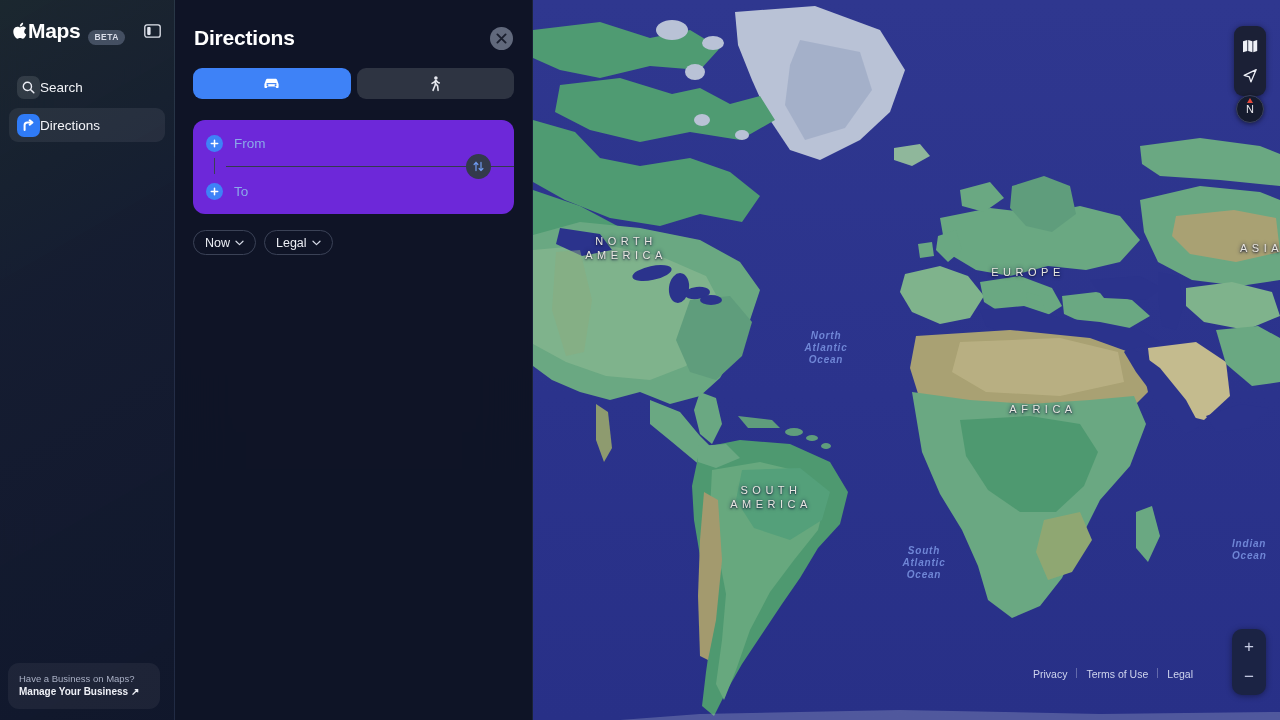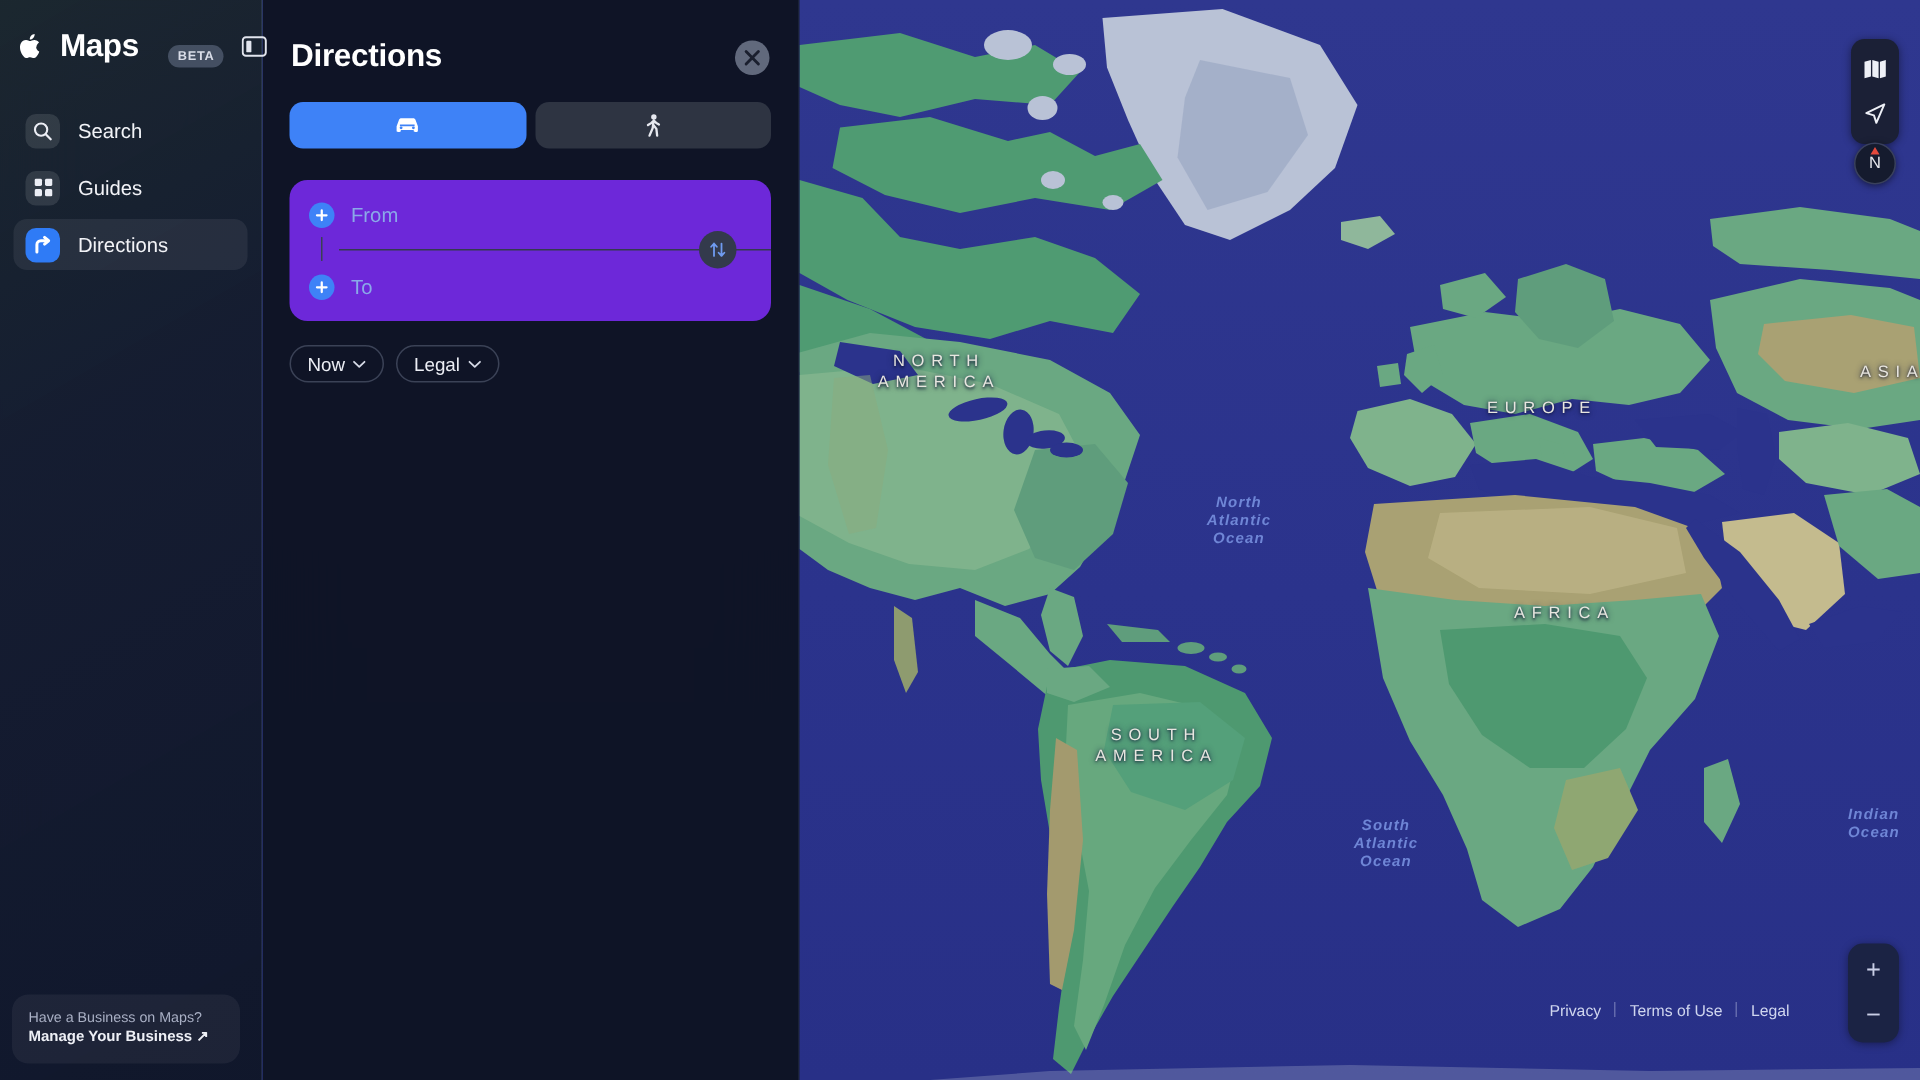--- a/index.html
+++ b/index.html
@@ -83,34 +83,34 @@
 
   
   .sidebar {
     position:absolute; left:0; top:0; width:175px; height:720px;
     background:linear-gradient(150deg, rgba(26,38,40,.93) 0%, rgba(20,28,44,.95) 38%, rgba(16,22,40,.96) 100%);
     backdrop-filter:blur(26px);
     border-right:1px solid rgba(120,140,190,.16);
     z-index:5;
   }
   .sb-head {
-    display:flex; align-items:center; height:62px; padding:0 13px 0 12px; gap:12px;
+    display:flex; align-items:center; height:62px; padding:0 13px 0 12px; gap:0;
   }
   .apple-logo { width:15px; height:18px; margin-right:1px; flex-shrink:0; }
   .brand { color:#fff; font-size:21px; font-weight:600; letter-spacing:-.3px; }
   .beta {
     margin-left:8px; background:rgba(122,132,160,.45); color:#d9dde8;
     font-size:8.5px; font-weight:700; letter-spacing:.5px;
     padding:2.5px 6px; border-radius:8px;margin-top:12px;
   }
   .sb-toggle { margin-left:auto; cursor:pointer; display:flex; }
 
   .sb-nav { padding:8px 9px 0 9px; display:flex; flex-direction:column; gap:4px; }
   .sb-item {
-    display:flex; align-items:center; gap:12px;
+    display:flex; align-items:center; gap:0;
     height:34px; padding:0 8px; border-radius:9px; cursor:pointer;
   }
   .sb-item.active { background:rgba(255,255,255,.07); }
   .sb-ico {
     width:23px; height:23px; border-radius:7px; flex-shrink:0;
     background:rgba(255,255,255,.11);
     display:flex; align-items:center; justify-content:center;
   }
   .sb-ico.blue { background:#2f7bf6; }
   .sb-label { color:#f2f3f7; font-size:13.5px; }
@@ -434,31 +434,20 @@
       <div class="sb-item">
         <span class="sb-ico">
           <svg width="13" height="13" viewBox="0 0 13 13">
             <circle cx="5.4" cy="5.4" r="4.1" fill="none" stroke="#eceef5" stroke-width="1.4"></circle>
             <path d="M8.5 8.5 L11.8 11.8" stroke="#eceef5" stroke-width="1.5" stroke-linecap="round"></path>
           </svg>
         </span>
         <span class="sb-label">Search</span>
       </div>
 
-      <div class="sb-item">
-        <span class="sb-ico">
-          <svg width="12" height="12" viewBox="0 0 12 12">
-            <rect x="0" y="0" width="5" height="5" rx="1.1" fill="#eceef5"></rect>
-            <rect x="7" y="0" width="5" height="5" rx="1.1" fill="#eceef5"></rect>
-            <rect x="0" y="7" width="5" height="5" rx="1.1" fill="#eceef5"></rect>
-            <rect x="7" y="7" width="5" height="5" rx="1.1" fill="#eceef5"></rect>
-          </svg>
-        </span>
-        <span class="sb-label">Guides</span>
-      </div>
 
       <div class="sb-item active">
         <span class="sb-ico blue">
           <svg width="13" height="13" viewBox="0 0 13 13">
             <path d="M2.6 11 L2.6 6.1 C2.6 4.6 3.8 3.5 5.3 3.5 L9.6 3.5" fill="none" stroke="#ffffff" stroke-width="2" stroke-linecap="round"></path>
             <path d="M7.7 1.3 L10.4 3.5 L7.7 5.7" fill="none" stroke="#ffffff" stroke-width="2" stroke-linecap="round" stroke-linejoin="round"></path>
           </svg>
         </span>
         <span class="sb-label">Directions</span>
       </div>

